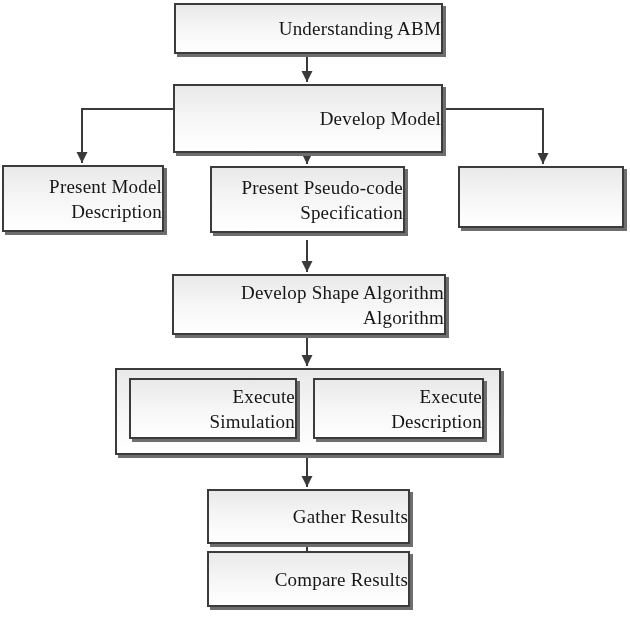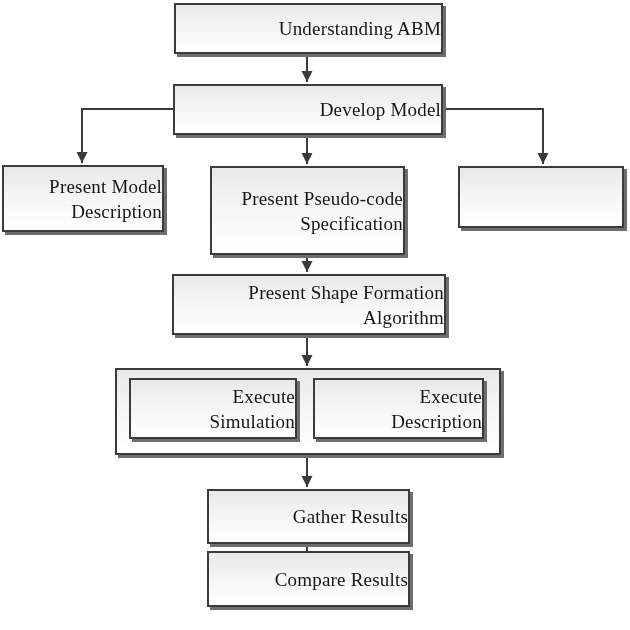--- a/index.html
+++ b/index.html
@@ -26,23 +26,23 @@
     color:#161616;
     font-size:19px;
     line-height:25px;
     letter-spacing:0.2px;
   }
   .group{
     box-shadow:3px 3px 0 #6e6e6e;
   }
   
   #b-understanding{left:174px;top:3px;width:269px;height:51px;}
-  #b-develop-model{left:173px;top:84px;width:270px;height:51px;}
+  #b-develop-model{left:173px;top:84px;width:270px;height:69px;}
   #b-model-desc{left:2px;top:165px;width:162px;height:67px;}
-  #b-pseudocode{left:210px;top:166px;width:195px;height:89px;}
+  #b-pseudocode{left:210px;top:166px;width:195px;height:67px;}
   #b-formal{left:458px;top:166px;width:166px;height:62px;}
   #b-shape{left:172px;top:274px;width:274px;height:61px;}
   #b-exec-group{left:115px;top:368px;width:386px;height:87px;}
   #b-exec-sim{left:129px;top:378px;width:168px;height:61px;}
   #b-exec-exp{left:313px;top:378px;width:171px;height:61px;}
   #b-gather{left:207px;top:489px;width:203px;height:55px;}
   #b-compare{left:207px;top:551px;width:203px;height:56px;}
 </style>
 </head>
 <body>
@@ -80,21 +80,21 @@
 
   <div class="box" id="b-pseudocode">
     <span>Present Pseudo-code</span>
     <span>Specification</span>
   </div>
 
   <div class="box" id="b-formal">
   </div>
 
   <div class="box" id="b-shape">
-    <span>Present Shape Formation</span>
+    <span>Develop Shape Algorithm</span>
     <span>Algorithm</span>
   </div>
 
   <div class="box group" id="b-exec-group"></div>
 
   <div class="box" id="b-exec-sim">
     <span>Execute</span>
     <span>Simulation</span>
   </div>
 

